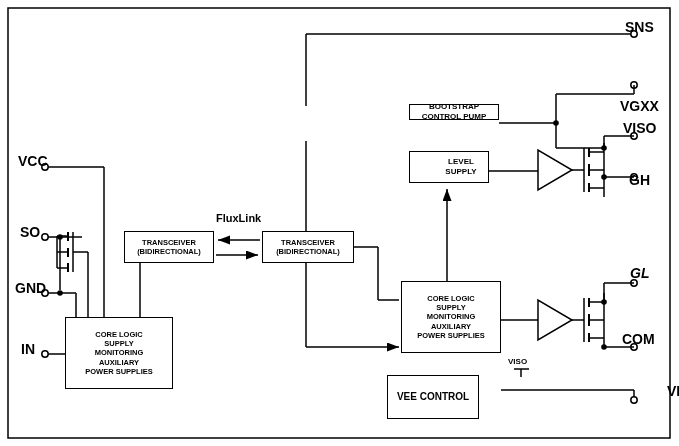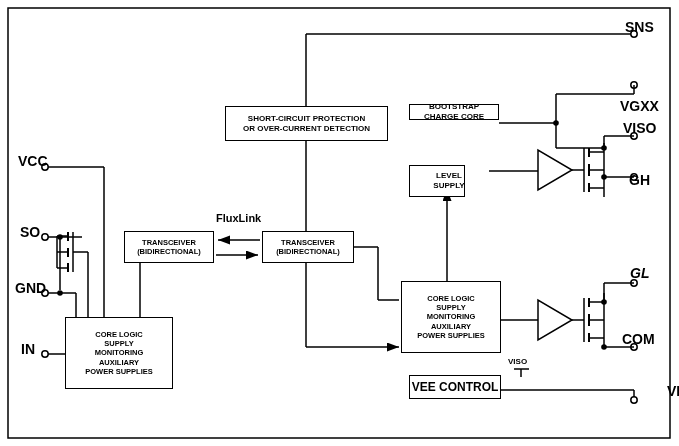--- a/index.html
+++ b/index.html
@@ -169,31 +169,27 @@
 
     <circle cx="45" cy="293" r="3.2" fill="none" stroke="#000000" stroke-width="1.5"></circle>
     <line x1="48" y1="293" x2="76" y2="293" stroke="#000000" stroke-width="1.5"></line>
     <line x1="76" y1="293" x2="76" y2="317" stroke="#000000" stroke-width="1.5"></line>
     <circle cx="60" cy="293" r="2.8" fill="#000000"></circle>
 
     <circle cx="45" cy="354" r="3.2" fill="none" stroke="#000000" stroke-width="1.5"></circle>
     <line x1="48" y1="354" x2="65" y2="354" stroke="#000000" stroke-width="1.5"></line>
   </svg>
 
-  <div class="box" style="left:225px; top:106px; width:163px; height:35px; font-size:8px;">
-    <span class="line">SHORT-CIRCUIT PROTECTION</span>
-    <span class="line">OR OVER-CURRENT DETECTION</span>
-  </div>
 
   <div class="box" style="left:409px; top:104px; width:90px; height:16px; font-size:8px;">
     <span class="line">BOOTSTRAP</span>
-    <span class="line">CHARGE CORE</span>
-  </div>
-
-  <div class="box" style="left:409px; top:165px; width:56px; height:32px; font-size:8px;padding-left:24px;">
+    <span class="line">CONTROL PUMP</span>
+  </div>
+
+  <div class="box" style="left:409px; top:151px; width:80px; height:32px; font-size:8px;padding-left:24px;">
     <span class="line">LEVEL</span>
     <span class="line">SUPPLY</span>
   </div>
 
   <div class="box" style="left:124px; top:231px; width:90px; height:32px; font-size:7.5px;">
     <span class="line">TRANSCEIVER</span>
     <span class="line">(BIDIRECTIONAL)</span>
   </div>
 
   <div class="box" style="left:262px; top:231px; width:92px; height:32px; font-size:7.5px;">
@@ -210,21 +206,21 @@
   </div>
 
   <div class="box" style="left:401px; top:281px; width:100px; height:72px; font-size:7.5px;">
     <span class="line">CORE LOGIC</span>
     <span class="line">SUPPLY</span>
     <span class="line">MONITORING</span>
     <span class="line">AUXILIARY</span>
     <span class="line">POWER SUPPLIES</span>
   </div>
 
-  <div class="box" style="left:409px; top:375px; width:92px; height:24px; font-size:12px;">
+  <div class="box" style="left:387px; top:375px; width:92px; height:44px; font-size:10px;">
     <span class="line">VEE CONTROL</span>
   </div>
 
   <div class="pin-label" style="left:625px; top:19px;">SNS</div>
   <div class="pin-label" style="left:620px; top:76px;margin-top:22px;">VGXX</div>
   <div class="pin-label" style="left:623px; top:120px;">VISO</div>
   <div class="pin-label" style="left:629px; top:172px;">GH</div>
   <div class="pin-label" style="left:630px; top:265px;font-style:italic;">GL</div>
   <div class="pin-label" style="left:622px; top:331px;">COM</div>
   <div class="pin-label" style="left:627px; top:383px;margin-left:40px;">VEE</div>

